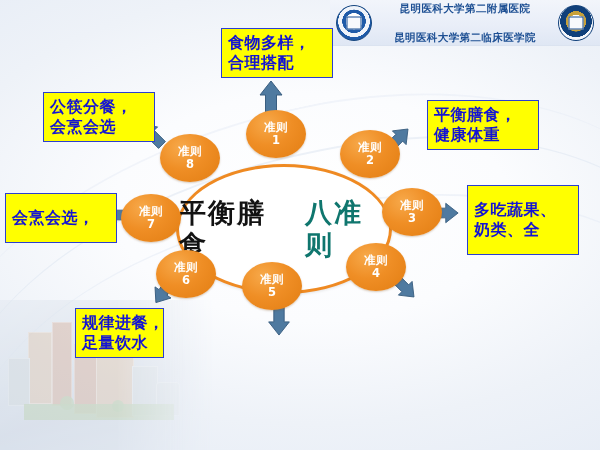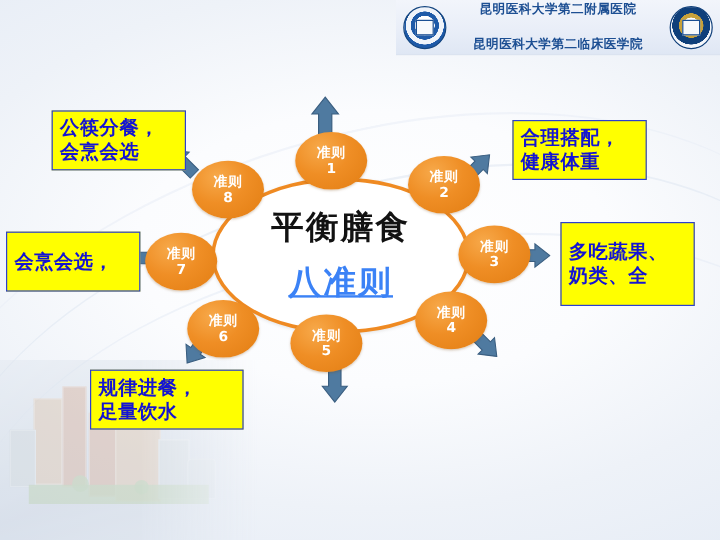--- a/index.html
+++ b/index.html
@@ -51,30 +51,30 @@
     -webkit-mask-image:linear-gradient(to right,rgba(0,0,0,1) 55%,rgba(0,0,0,0) 100%);
             mask-image:linear-gradient(to right,rgba(0,0,0,1) 55%,rgba(0,0,0,0) 100%);
   }
   #building .blk{position:absolute;background:#cdb39a;box-shadow:inset 0 0 0 1px rgba(255,255,255,.35);}
   #building .blk.g{background:#bfc9cf;}
   #building .blk.r{background:#c39a86;}
   #building .green{position:absolute;background:#9ab98a;opacity:.8;}
 
   
   #center-ellipse{
-    position:absolute;left:176px;top:148px;width:210px;height:124px;
+    position:absolute;left:176px;top:164px;width:210px;height:124px;
     border-radius:50%;background:#ffffff;border:3px solid #ef8a22;
-    display:flex;flex-direction:column;align-items:center;justify-content:center;gap:14px;
+    display:flex;flex-direction:row;align-items:center;justify-content:center;gap:14px;
     box-shadow:0 1px 3px rgba(0,0,0,.10);
     z-index:6;
   }
   #center-ellipse .l1{font-size:27px;font-weight:700;color:#121212;letter-spacing:2px;
     font-family:"DejaVu Sans","Liberation Sans",sans-serif;line-height:32px;}
-  #center-ellipse .l2{font-size:27px;font-weight:700;color:#3b82f6;letter-spacing:2px;
-    font-family:"DejaVu Sans","Liberation Sans",sans-serif;line-height:32px;text-decoration:underline;}
+  #center-ellipse .l2{font-size:27px;font-weight:700;color:#0f766e;letter-spacing:2px;
+    font-family:"DejaVu Sans","Liberation Sans",sans-serif;line-height:32px;}
 
   
   .bubble{
     position:absolute;width:60px;height:48px;border-radius:50%;
     background:radial-gradient(ellipse at 35% 28%,#f7a94a 0%,#ef8e25 45%,#e27d12 100%);
     display:flex;flex-direction:column;align-items:center;justify-content:center;
     box-shadow:0 1px 2px rgba(120,70,10,.28);z-index:7;
   }
   .bubble .bt{font-size:11.5px;font-weight:700;color:#ffffff;line-height:13px;letter-spacing:.5px;}
   .bubble .bn{font-size:11.5px;font-weight:700;color:#ffffff;line-height:13px;}
@@ -200,34 +200,38 @@
   </div>
   <div class="bubble" style="left:121px;top:194px;">
     <div class="bt">准则</div>
     <div class="bn">7</div>
   </div>
   <div class="bubble" style="left:160px;top:134px;">
     <div class="bt">准则</div>
     <div class="bn">8</div>
   </div>
 
+  <div class="box" style="left:221px;top:28px;width:112px;height:50px;">
+    <span>食物多样，</span>
+    <span>合理搭配</span>
+  </div>
 
   <div class="box" style="left:427px;top:100px;width:112px;height:50px;">
-    <span>合理搭配，</span>
+    <span>平衡膳食，</span>
     <span>健康体重</span>
   </div>
 
   <div class="box" style="left:467px;top:185px;width:112px;height:70px;">
     <span>多吃蔬果、</span>
     <span>奶类、全</span>
   </div>
 
 
 
-  <div class="box" style="left:75px;top:308px;width:128px;height:50px;">
+  <div class="box" style="left:75px;top:308px;width:89px;height:50px;">
     <span>规律进餐，</span>
     <span>足量饮水</span>
   </div>
 
   <div class="box" style="left:5px;top:193px;width:112px;height:50px;">
     <span>会烹会选，</span>
   </div>
 
   <div class="box" style="left:43px;top:92px;width:112px;height:50px;">
     <span>公筷分餐，</span>

